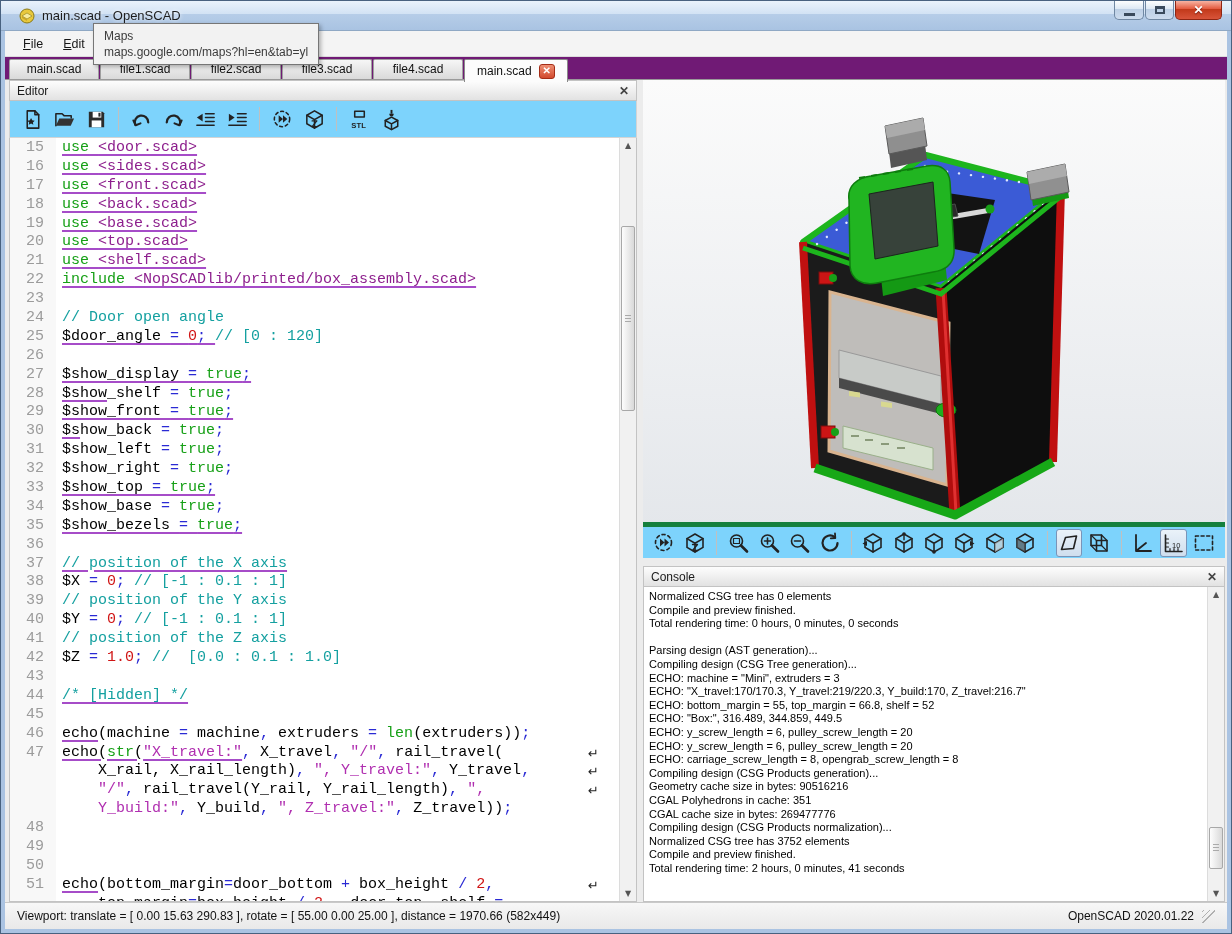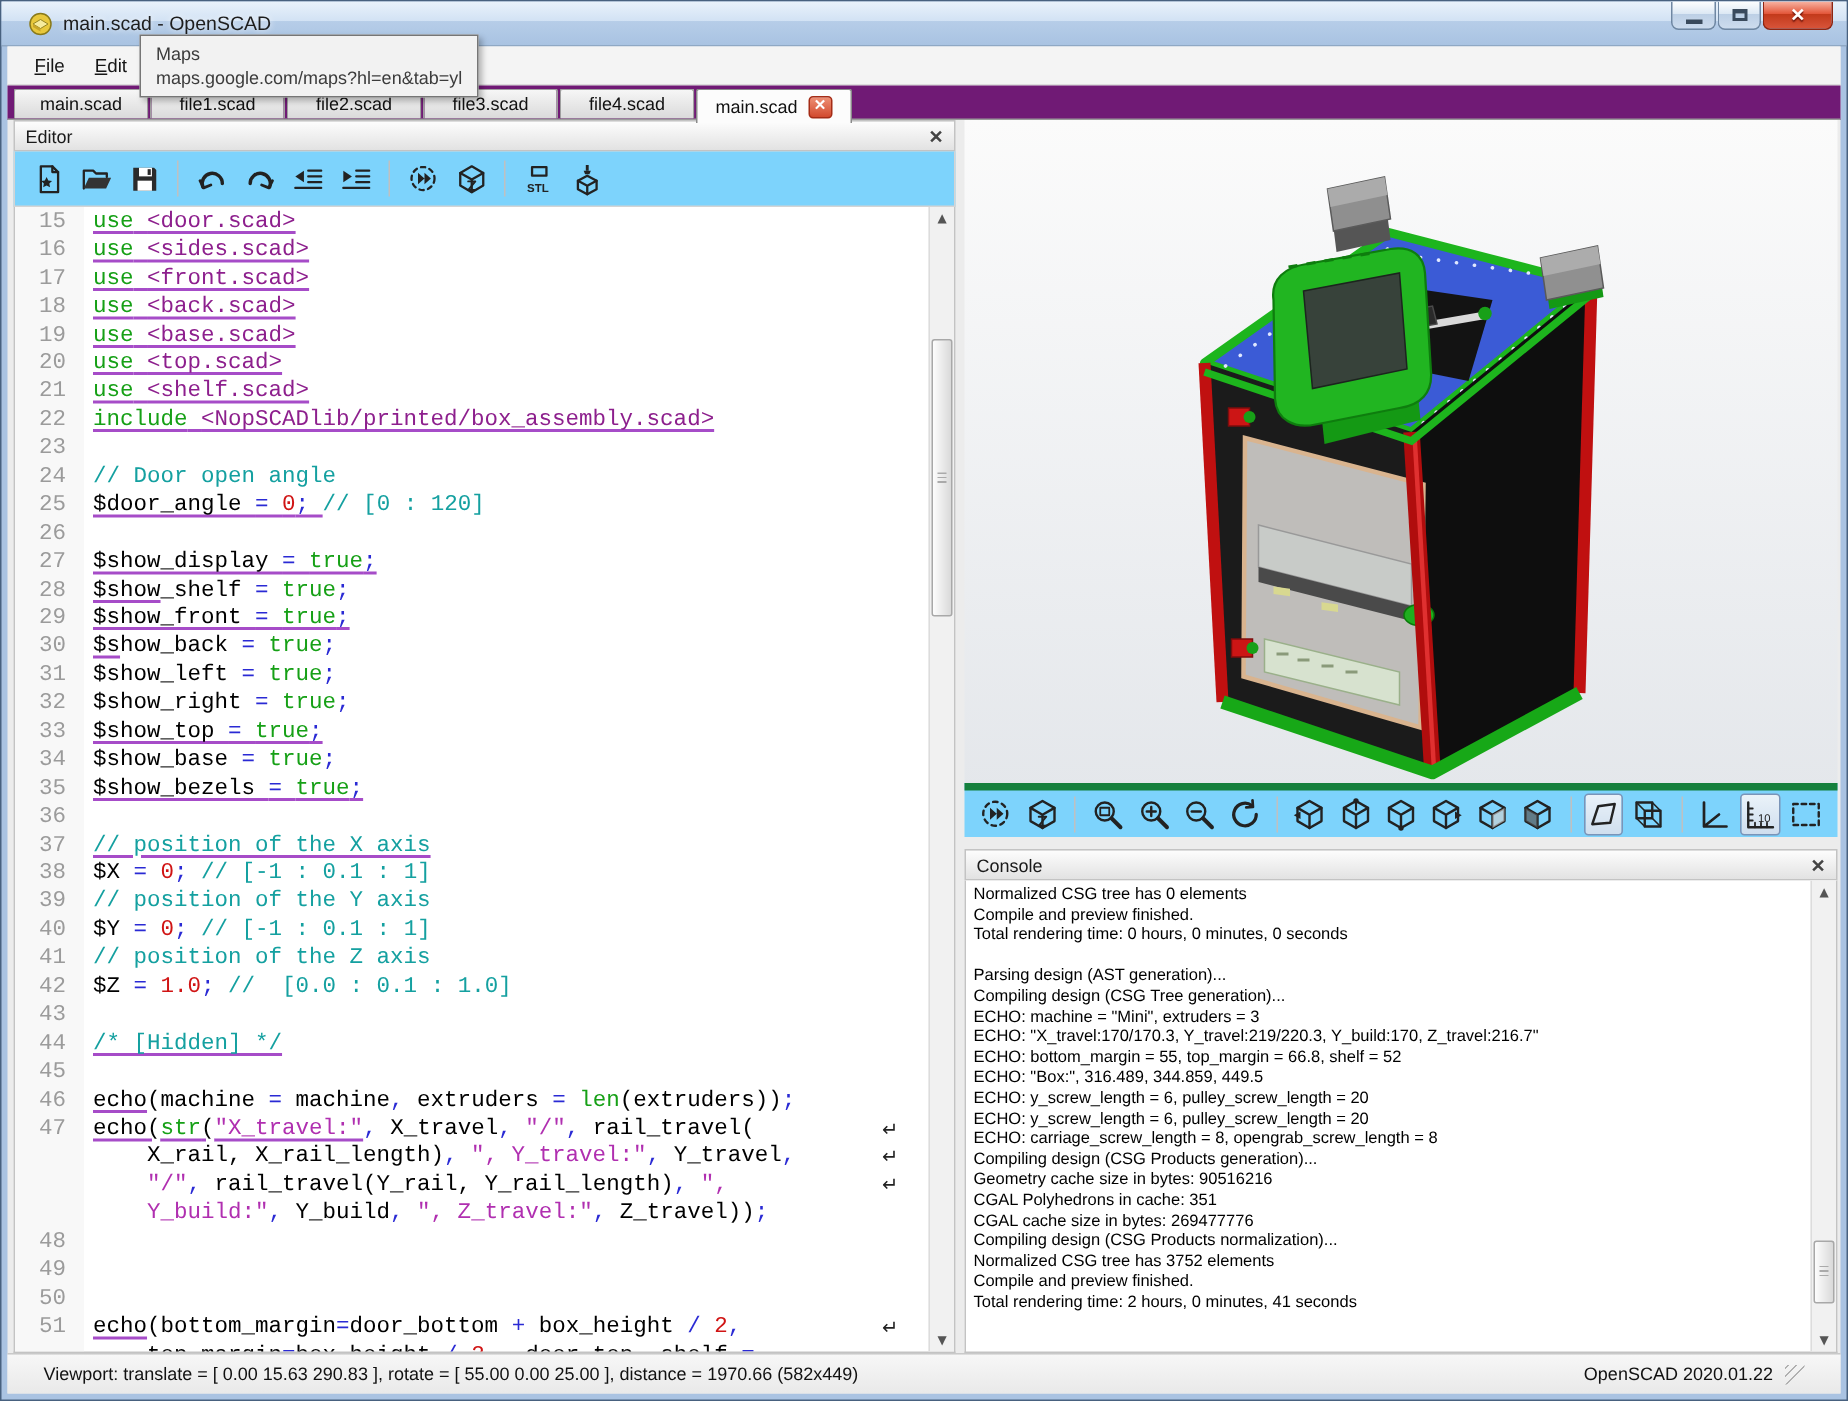--- a/index.html
+++ b/index.html
@@ -80,21 +80,21 @@
   
   .right-panel{position:absolute;left:638px;top:0;width:582px;height:100%}
   .view3d{position:absolute;left:0;top:0;width:582px;height:448px;background:linear-gradient(#fbfbfb,#e4e7eb)}
   .view-toolbar{position:absolute;left:0;right:0;top:442px;height:36px;border-top:5px solid #15803d}
   .console-panel{position:absolute;left:0;right:0;top:486px;bottom:0}
   .console-body{position:absolute;left:0;right:0;top:21px;bottom:0;background:#fff;border:1px solid #c3c3c3;border-top:none;overflow:hidden}
   .cline{font-size:11px;line-height:13.6px;color:#000;padding-left:5px;white-space:pre}
   .console-scroll{position:absolute;right:0;top:0;bottom:0;width:17px;background:#f1f1f1;border-left:1px solid #dcdcdc}
   
   .statusbar{position:absolute;left:0;right:0;bottom:0;height:27px;background:linear-gradient(#f7f7f7,#e9e9e9);
-    border-top:1px solid #c9c9c9;display:flex;align-items:center;justify-content:space-between;padding:0 24px;font-size:12px;color:#111}
+    border-top:1px solid #c9c9c9;display:flex;align-items:center;justify-content:space-between;padding:0 12px;font-size:12px;color:#111}
   .sb-right{display:flex;align-items:center;gap:8px}
   .grip{width:13px;height:13px;background:
     linear-gradient(135deg,transparent 0 9px,#b0b0b0 9px 10px,transparent 10px),
     linear-gradient(135deg,transparent 0 5px,#b0b0b0 5px 6px,transparent 6px),
     linear-gradient(135deg,transparent 0 1px,#b0b0b0 1px 2px,transparent 2px)}
 </style>
 </head>
 <body>
 
 <div class="window">

